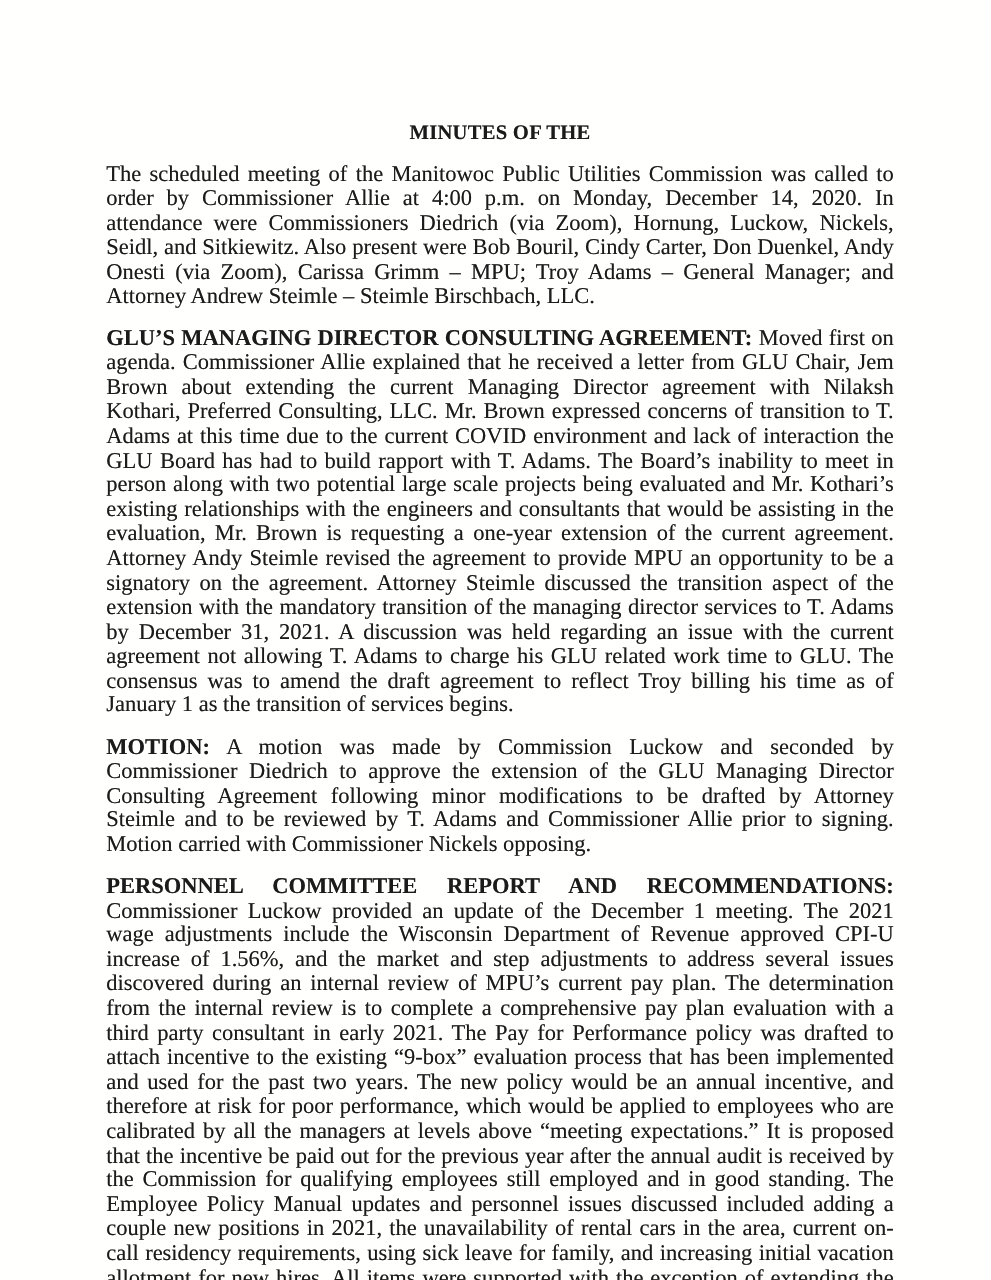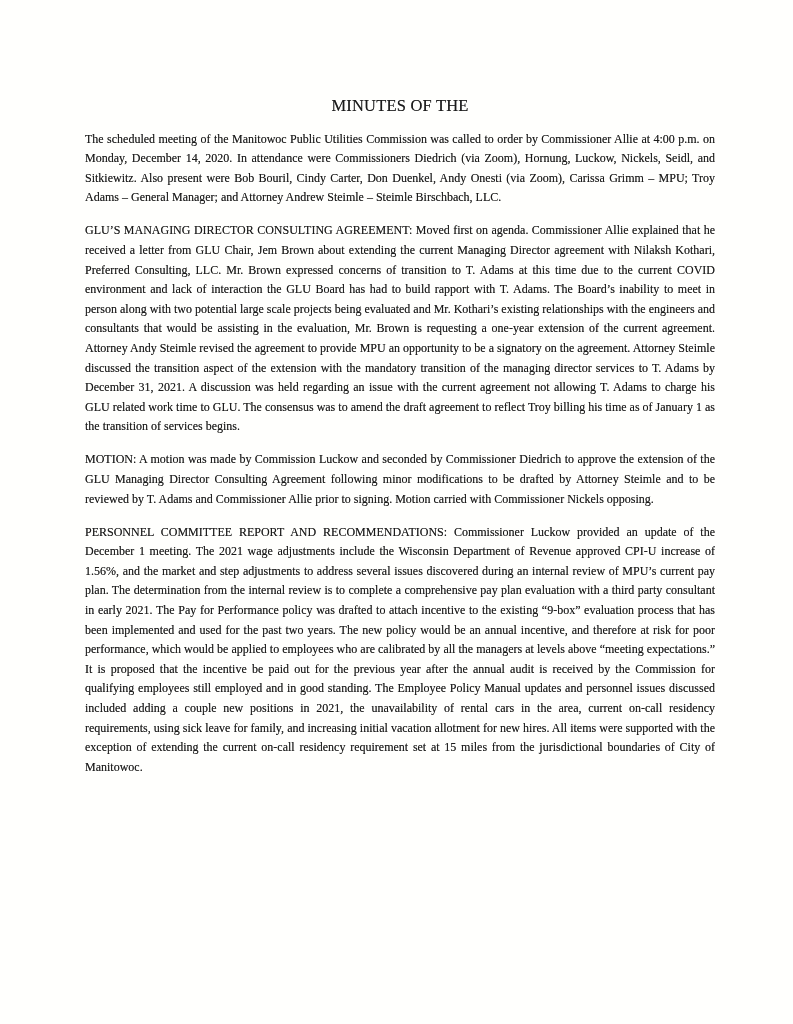--- a/index.html
+++ b/index.html
@@ -15,34 +15,34 @@
     background: #fffffd;
     color: #1b1b1b;
     font-family: "Liberation Serif", serif;
     padding: 96px 78px 40px 85px;
     overflow: hidden;
     
     text-shadow: 0 0 0.35px rgba(20,20,20,0.55);
   }
   .title-block {
     text-align: center;
-    font-weight: normal;
+    font-weight: bold;
     font-size: 16.5px;
     line-height: 19.5px;
     letter-spacing: 0.2px;
     margin: 0 0 14px 0;
   }
   .para {
-    font-size: 12px;
+    font-size: 18px;
     line-height: 19.6px;
     text-align: justify;
     margin: 0 0 13.5px 0;
   }
   .run-in-heading {
-    font-weight: normal;
+    font-weight: bold;
   }
 </style>
 </head>
 <body>
 
 <div class="page">
 
   <div class="title-block">
     <div>MINUTES OF THE</div>
   </div>

